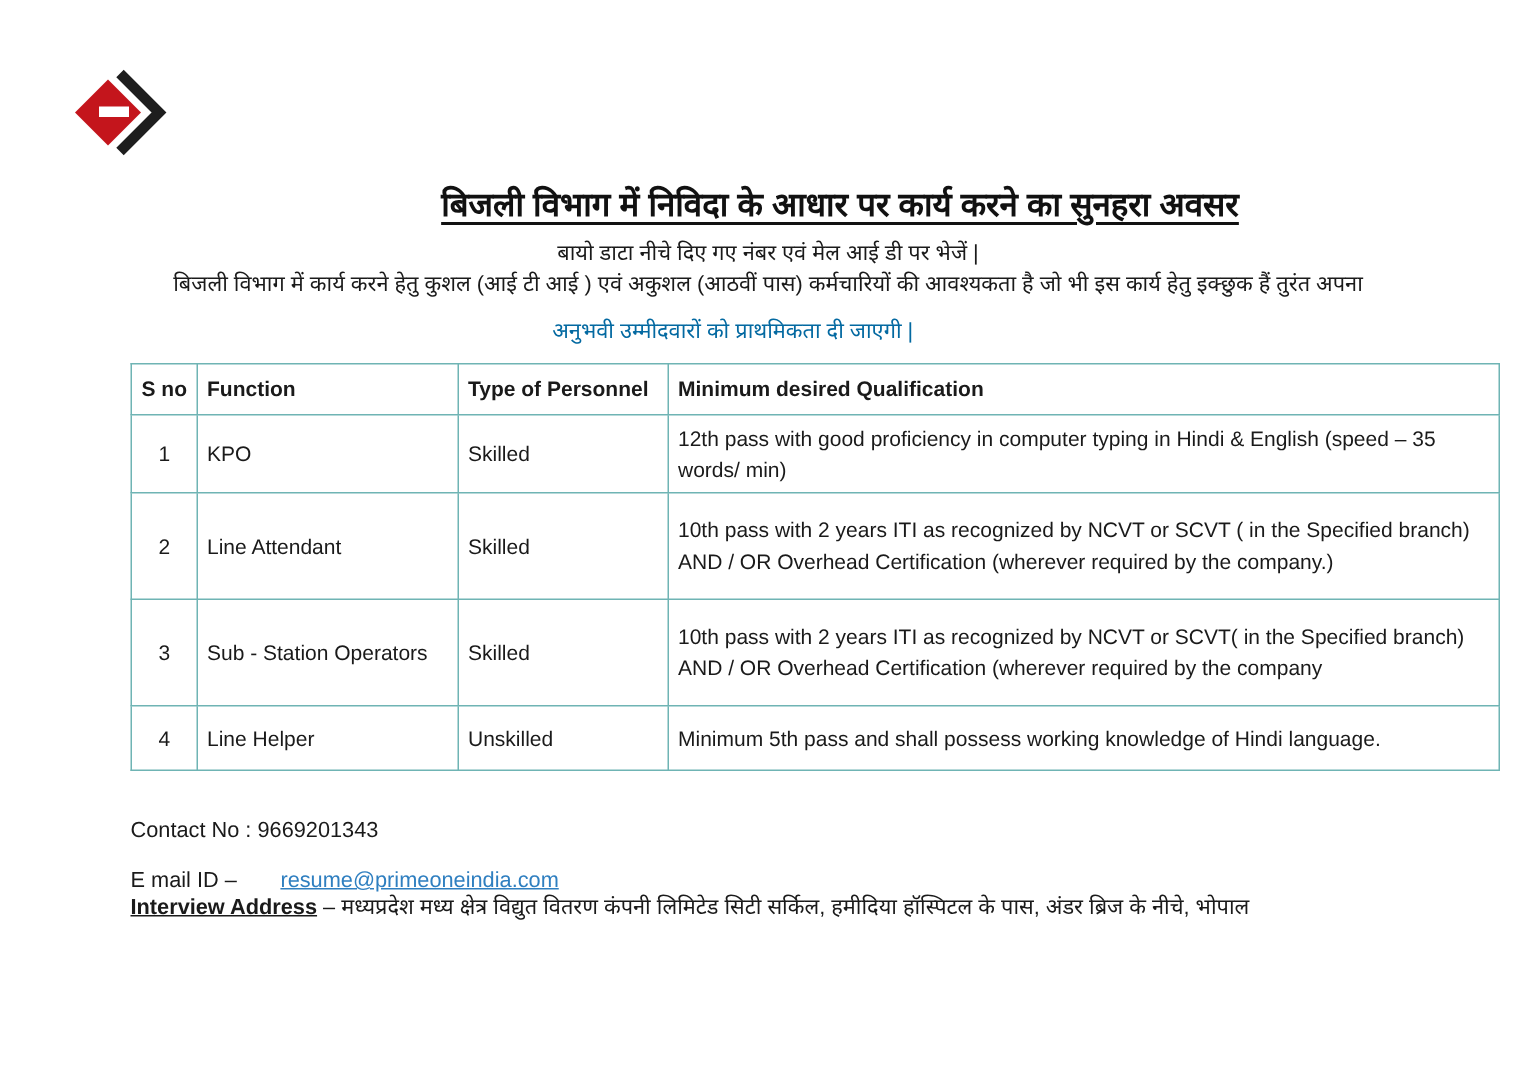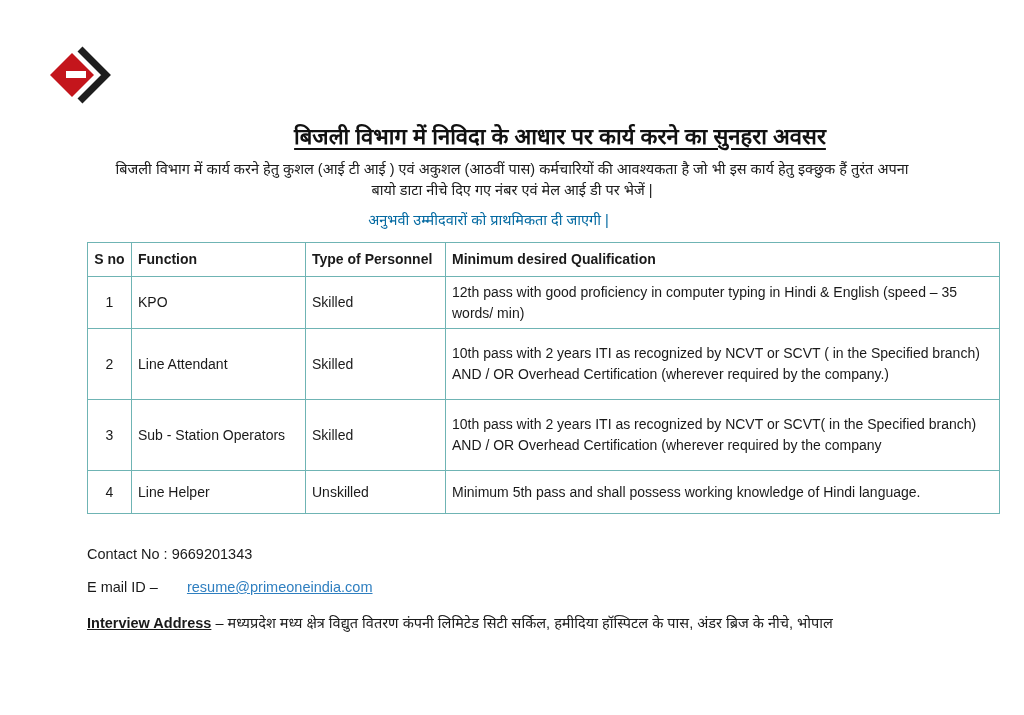--- a/index.html
+++ b/index.html
@@ -108,21 +108,21 @@
     tr.r4 td { height: 42px; }
 
     .contact {
       position: absolute;
       left: 87px;
       font-size: 14.5px;
       color: #1a1a1a;
     }
     .contact-phone { top: 546px; }
     .contact-email { top: 579px; }
-    .contact-address { top: 612px; }
+    .contact-address { top: 593px; }
     .email-link {
       color: #2f7fc0;
       text-decoration: underline;
       margin-left: 25px;
     }
     .addr-label {
       font-weight: bold;
       text-decoration: underline;
     }
   </style>
@@ -135,22 +135,22 @@
       <polygon points="4,31 26,9 48,31 26,53" fill="#c4151c"></polygon>
       <rect x="20" y="27" width="20" height="7" fill="#ffffff"></rect>
       <polyline points="34,5 60,31 34,57" fill="none" stroke="#1e1e1e" stroke-width="7"></polyline>
     </svg>
   </div>
 </div>
 
 <div class="title">बिजली विभाग में निविदा के आधार पर कार्य करने का सुनहरा अवसर</div>
 
 <div class="intro">
+  <div>बायो डाटा नीचे दिए गए नंबर एवं मेल आई डी  पर भेजें |</div>
   <div>बिजली विभाग में कार्य करने हेतु कुशल (आई टी आई ) एवं अकुशल (आठवीं पास) कर्मचारियों की आवश्यकता है जो भी इस कार्य हेतु इक्छुक हैं तुरंत अपना</div>
-  <div>बायो डाटा नीचे दिए गए नंबर एवं मेल आई डी  पर भेजें |</div>
 </div>
 
 <div class="priority">अनुभवी उम्मीदवारों को प्राथमिकता दी जाएगी |</div>
 
 <table class="roles">
   <colgroup>
     <col class="col-sno">
     <col class="col-fn">
     <col class="col-type">
     <col class="col-qual">

